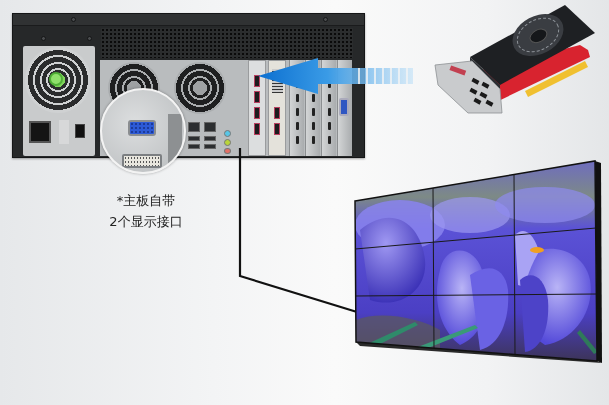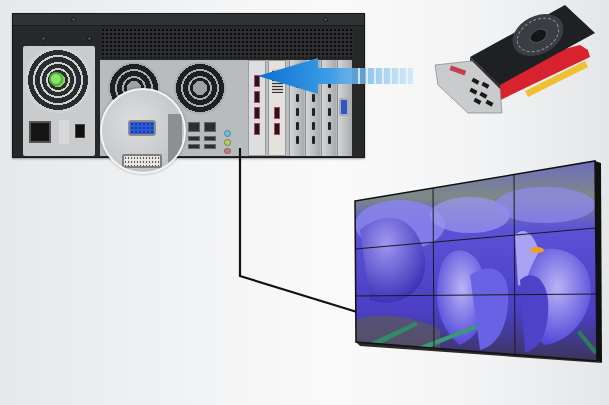--- a/index.html
+++ b/index.html
@@ -190,20 +190,22 @@
   </div>
 </div>
 
 <div id="zoom-circle" class="abs">
   <div id="vga-port-large" class="abs"></div>
   <div id="dvi-port-large" class="abs"></div>
   <div class="abs" style="left:66px;top:24px;width:14px;height:60px;background:#8d9092"></div>
 </div>
 
 <div id="caption" class="abs">
+  <div>*主板自带</div>
+  <div>2个显示接口</div>
 </div>
 
 <svg id="insert-arrow" class="abs" viewBox="0 0 155 40">
   <defs>
     <linearGradient id="ag" x1="0" x2="1" y1="0" y2="0">
       <stop offset="0" stop-color="#0b6fd0"></stop>
       <stop offset="0.45" stop-color="#3a9be6"></stop>
       <stop offset="1" stop-color="#bfe0f7" stop-opacity="0.6"></stop>
     </linearGradient>
   </defs>

